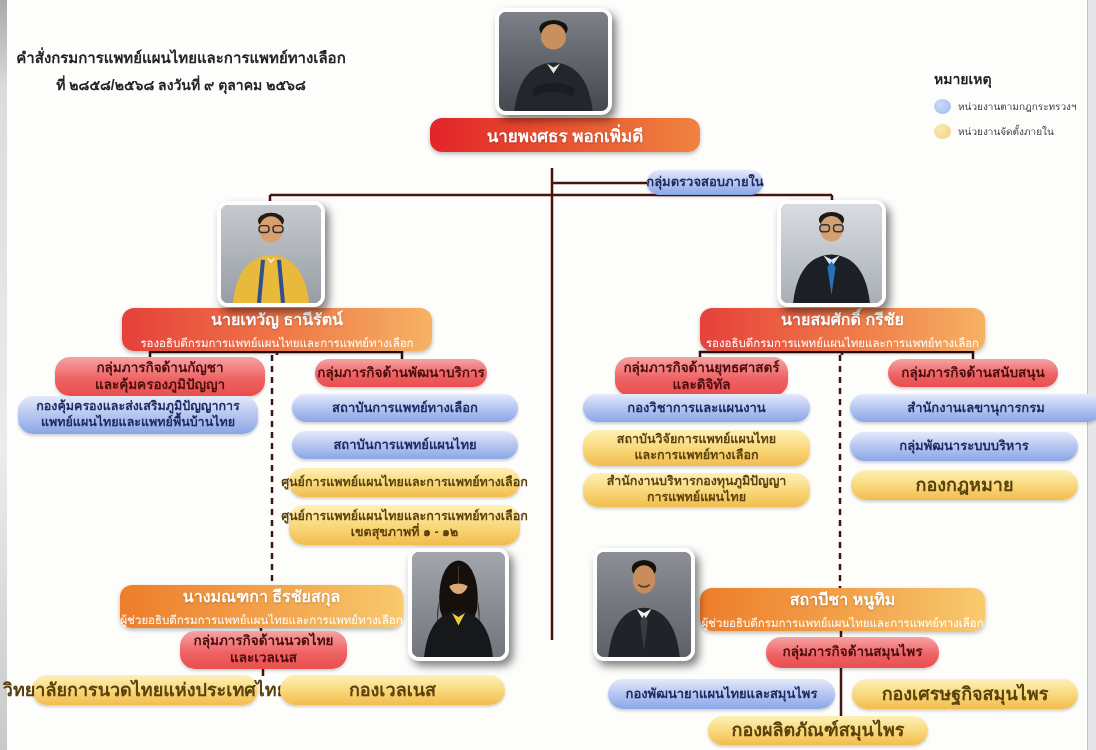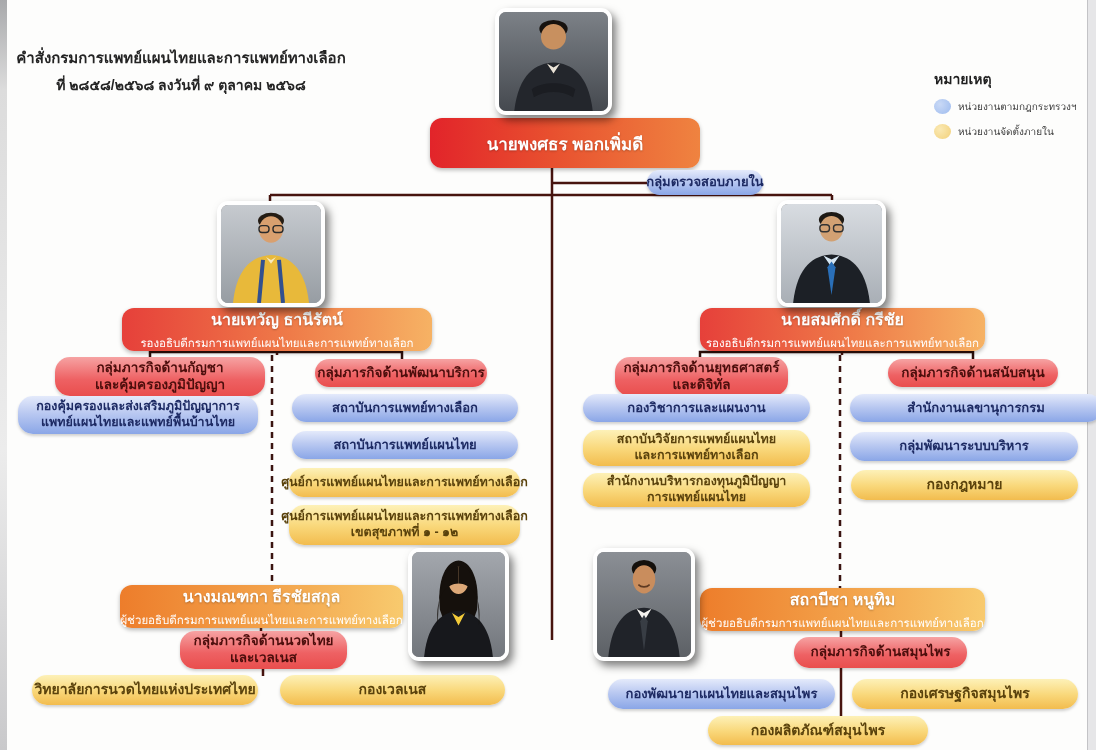--- a/index.html
+++ b/index.html
@@ -26,21 +26,21 @@
   .grad-dg{background:linear-gradient(90deg,#e2242a,#e8502f 45%,#ef8340);}
   .grad-dep{background:linear-gradient(90deg,#e6403a,#ef7c49 55%,#f6b264);}
   .grad-asst{background:linear-gradient(90deg,#ed7d2b,#f3a44c 55%,#f8ca6e);}
   .grad-asst .nm,.grad-dep .nm{font-size:16px;}
   .grad-asst .tt,.grad-dep .tt{font-size:11.5px;}
   .pill{position:absolute;z-index:3;border-radius:15px;display:flex;flex-direction:column;align-items:center;
         justify-content:center;text-align:right;font-weight:bold;box-shadow:0 2px 3px rgba(0,0,0,.18);}
   .pill span{white-space:nowrap;line-height:1.25;}
   .red{background:linear-gradient(180deg,#f6a3a3,#ee6163 58%,#e94e4d);color:#4c0e0c;font-size:13.5px;}
   .blue{background:linear-gradient(180deg,#e4eafb,#bac9f1 45%,#8aa6e7);color:#1d2a63;font-size:13px;}
-  .yellow{background:linear-gradient(180deg,#fdf1b8,#f9d87b 52%,#f2bc4e);color:#5a420c;font-size:14px;}
+  .yellow{background:linear-gradient(180deg,#fdf1b8,#f9d87b 52%,#f2bc4e);color:#5a420c;font-size:18px;}
   .photo{position:absolute;z-index:4;border:4px solid #ffffff;border-radius:11px;
          box-shadow:4px 5px 9px rgba(0,0,0,.5);overflow:hidden;background:#888;}
   .photo svg{display:block;width:100%;height:100%;}
 </style>
 </head>
 <body>
 
 <div class="canvas">
 
   <div class="edge-left"></div>
@@ -171,21 +171,21 @@
       <rect width="100" height="100" fill="url(#bg5)"></rect>
       <ellipse cx="50" cy="16" rx="13" ry="8.5" fill="#14100c"></ellipse>
       <ellipse cx="50" cy="26" rx="12" ry="13.5" fill="#c98d5d"></ellipse>
       <path d="M44 31 C47 34 53 34 56 31" stroke="#5e3a22" stroke-width="1.6" fill="none"></path>
       <path d="M12 100 C16 64 33 54 50 53 C67 54 84 64 88 100 Z" fill="#202329"></path>
       <path d="M42 54 L50 66 L58 54 L50 58 Z" fill="#f4f2ee"></path>
       <path d="M50 60 L46 66 L50 94 L54 66 Z" fill="#383d44"></path>
     </svg>
   </div>
 
-  <div class="banner grad-dg" style="left:430px;top:118px;width:270px;height:50px;">
+  <div class="banner grad-dg" style="left:430px;top:118px;width:270px;height:34px;">
     <div class="nm">นายพงศธร พอกเพิ่มดี</div>
   </div>
 
   <div class="pill blue" style="left:647px;top:170px;width:116px;height:25px;">
     <span>กลุ่มตรวจสอบภายใน</span>
   </div>
 
   <div class="banner grad-dep" style="left:122px;top:308px;width:310px;height:43px;">
     <div class="nm">นายเทวัญ ธานีรัตน์</div>
     <div class="tt">รองอธิบดีกรมการแพทย์แผนไทยและการแพทย์ทางเลือก</div>
@@ -264,21 +264,21 @@
     <span>วิทยาลัยการนวดไทยแห่งประเทศไทย</span>
   </div>
   <div class="pill yellow" style="left:280px;top:675px;width:225px;height:30px;">
     <span>กองเวลเนส</span>
   </div>
 
   <div class="banner grad-asst" style="left:700px;top:588px;width:285px;height:43px;">
     <div class="nm">สถาบีชา หนูทิม</div>
     <div class="tt">ผู้ช่วยอธิบดีกรมการแพทย์แผนไทยและการแพทย์ทางเลือก</div>
   </div>
-  <div class="pill red" style="left:794px;top:637px;width:173px;height:31px;">
+  <div class="pill red" style="left:766px;top:637px;width:173px;height:31px;">
     <span>กลุ่มภารกิจด้านสมุนไพร</span>
   </div>
   <div class="pill blue" style="left:608px;top:679px;width:227px;height:30px;">
     <span>กองพัฒนายาแผนไทยและสมุนไพร</span>
   </div>
   <div class="pill yellow" style="left:852px;top:679px;width:226px;height:30px;">
     <span>กองเศรษฐกิจสมุนไพร</span>
   </div>
   <div class="pill yellow" style="left:708px;top:716px;width:220px;height:29px;">
     <span>กองผลิตภัณฑ์สมุนไพร</span>

